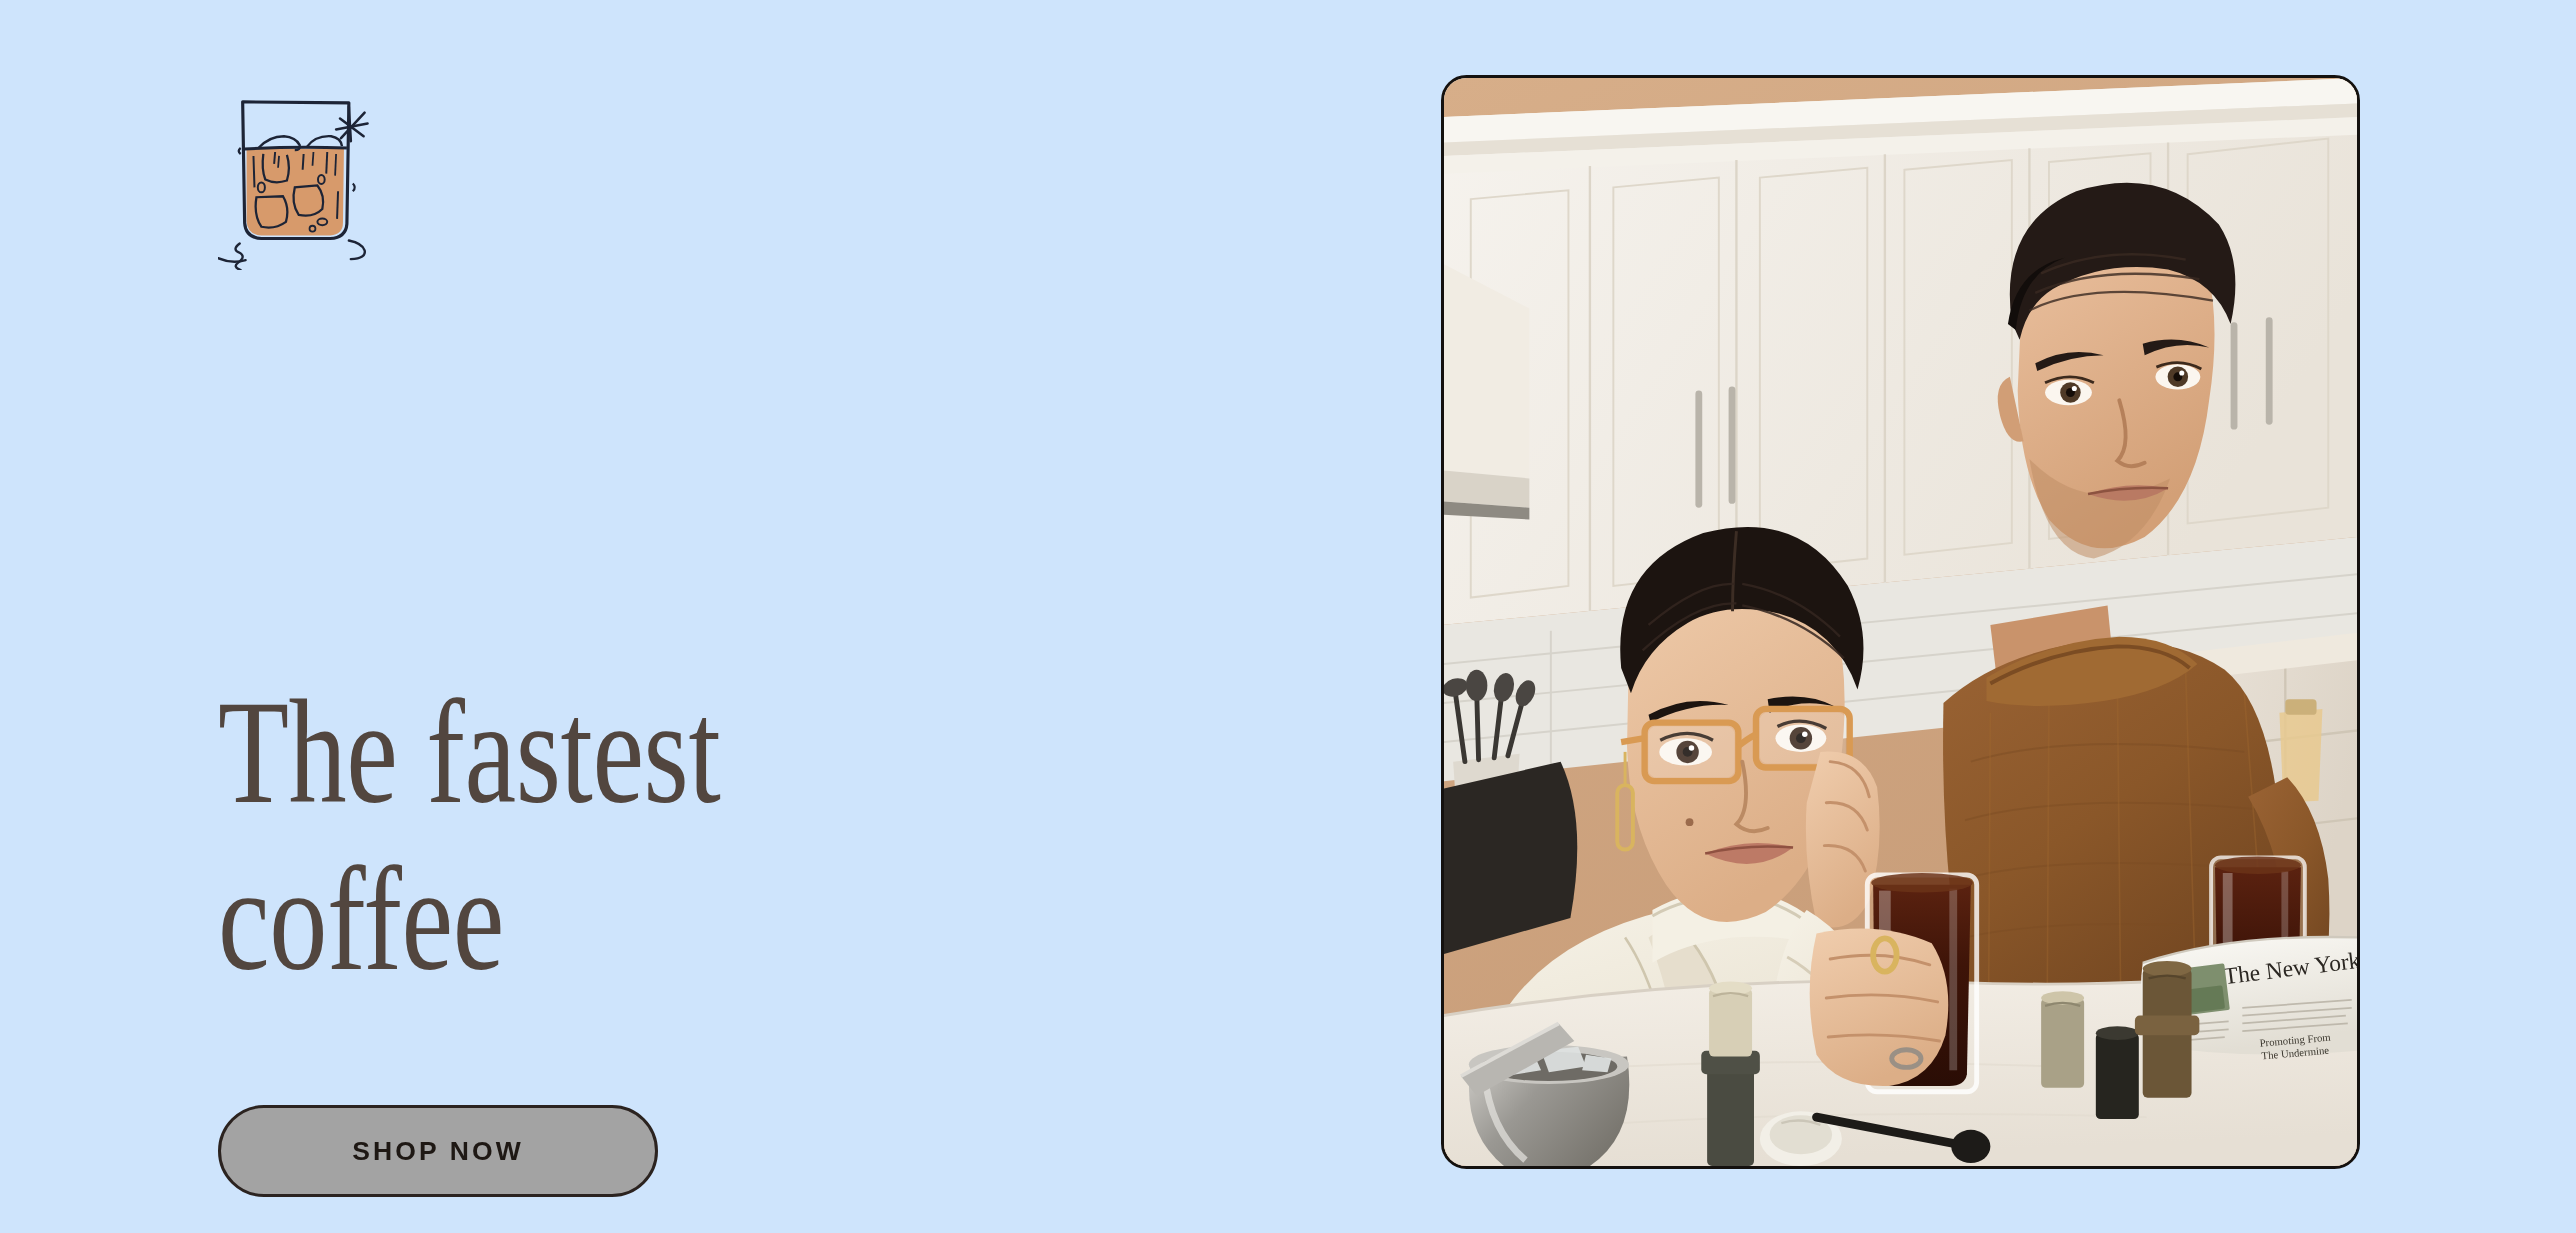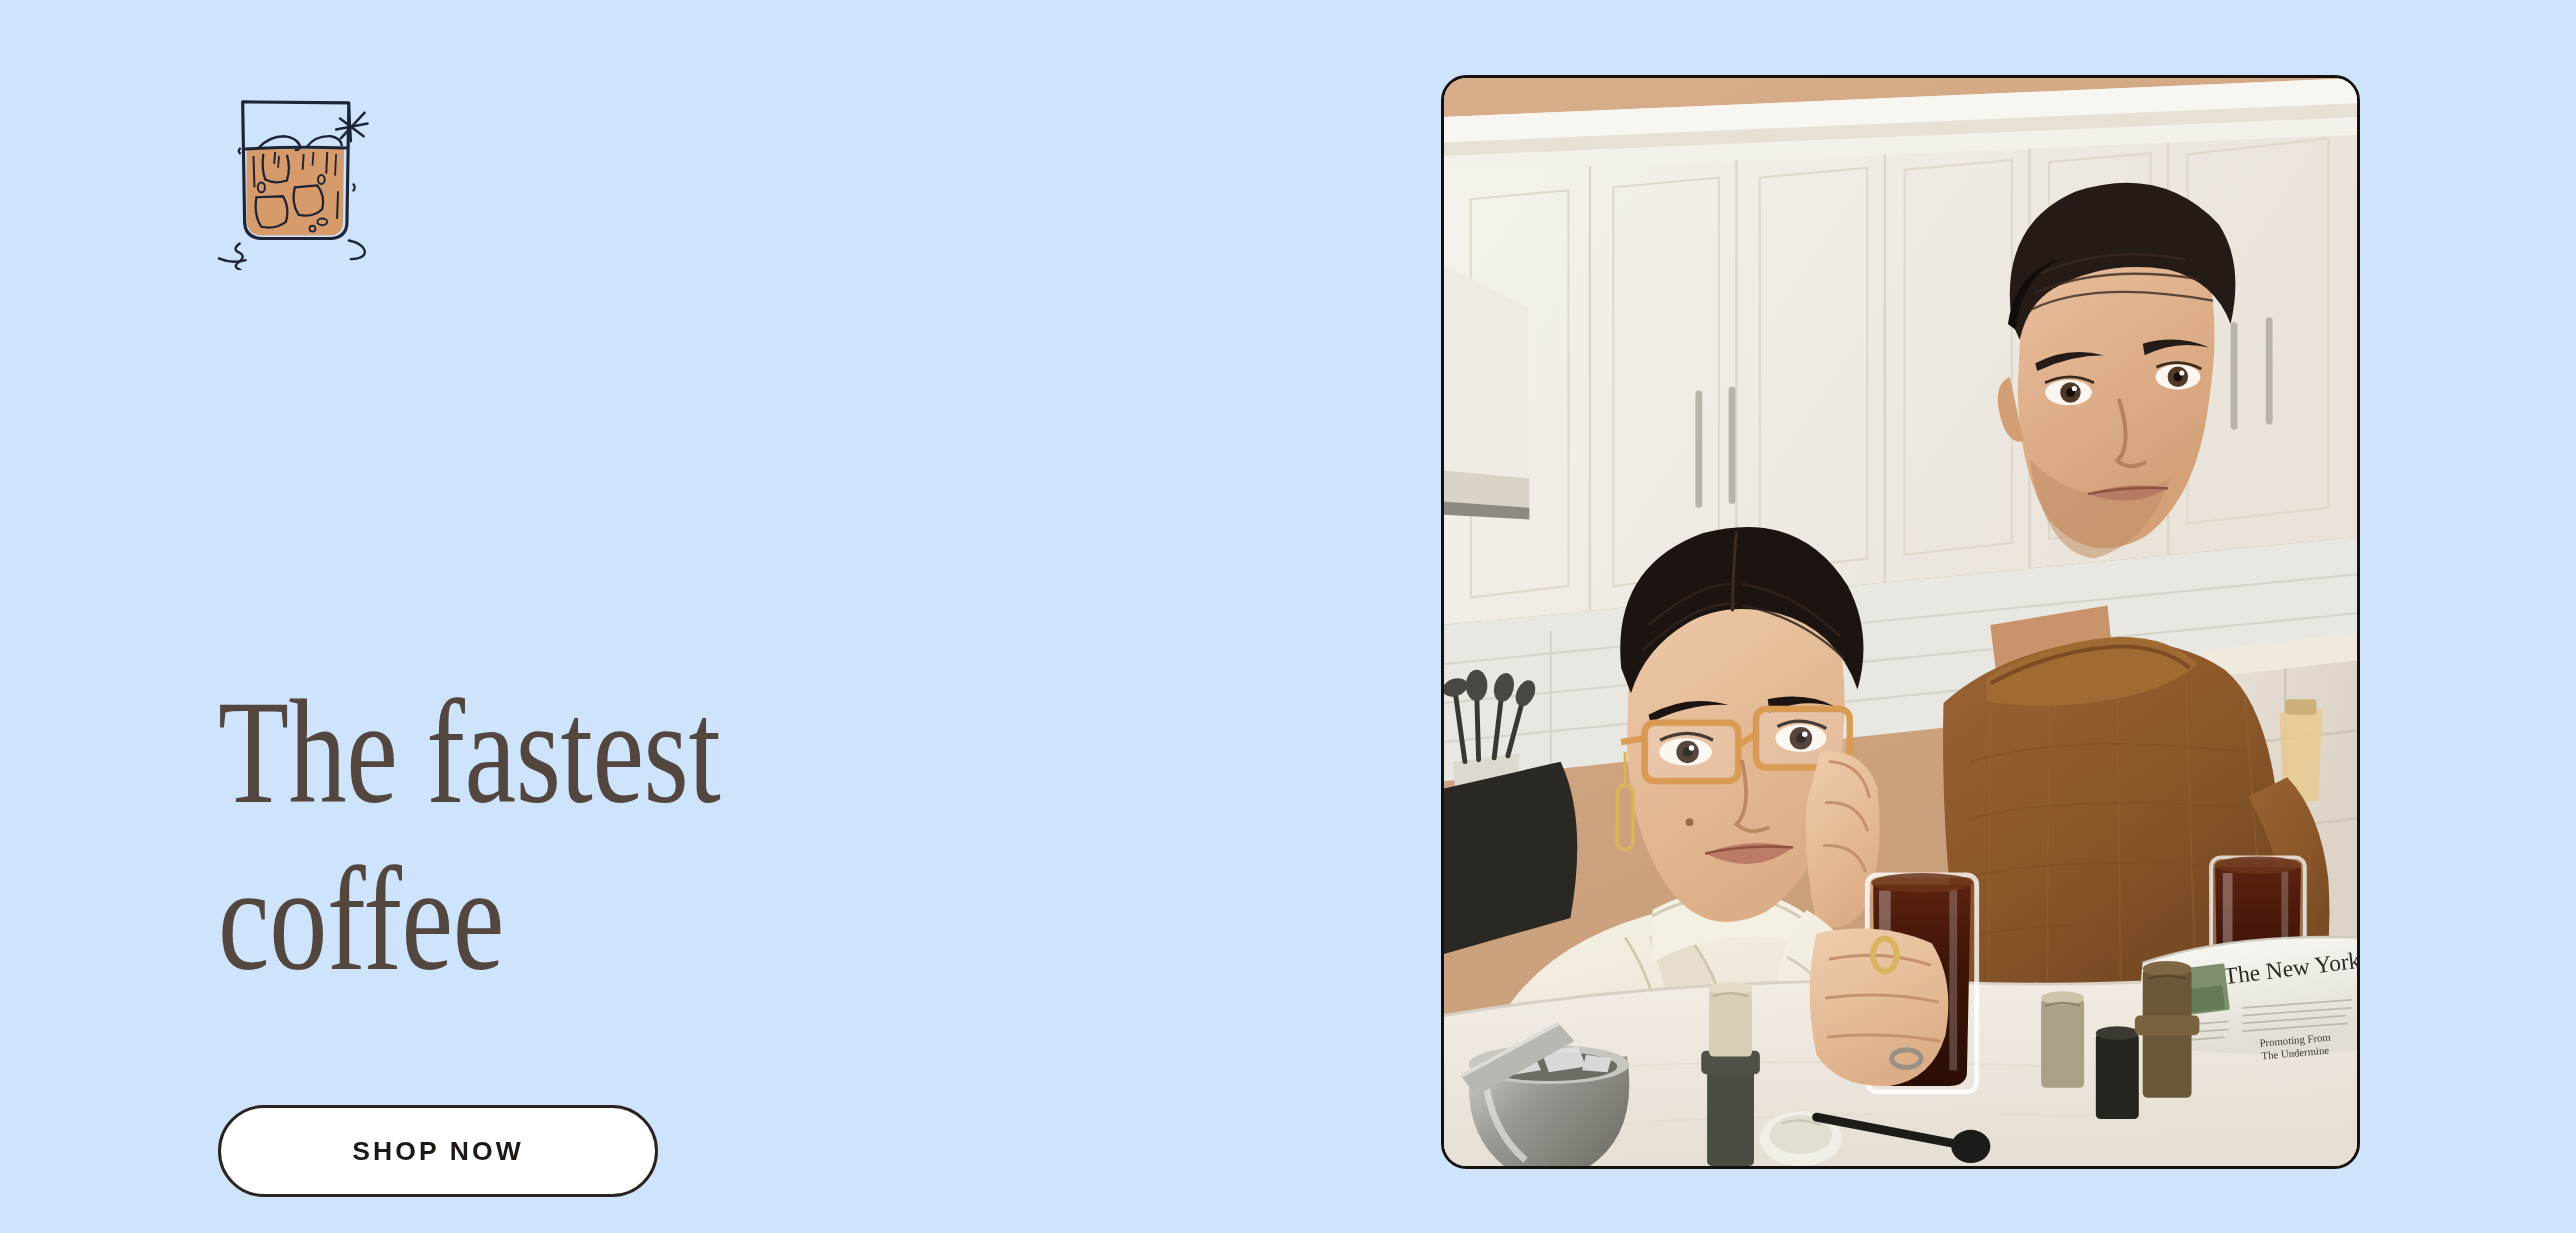--- a/index.html
+++ b/index.html
@@ -78,21 +78,21 @@
 
   
   .cta {
     position: absolute;
     left: 0px;
     top: 1066px;
     width: 440px;
     height: 92px;
     border: 3.9px solid #2b2320;
     border-radius: 46px;
-    background: #ffffff;
+    background: #a3a3a3;
     color: #1e1814;
     font-family: "Liberation Sans", sans-serif;
     font-size: 26.5px;
     font-weight: 700;
     letter-spacing: 3.1px;
     cursor: pointer;
     display: flex;
     align-items: center;
     justify-content: center;
     padding: 0;

